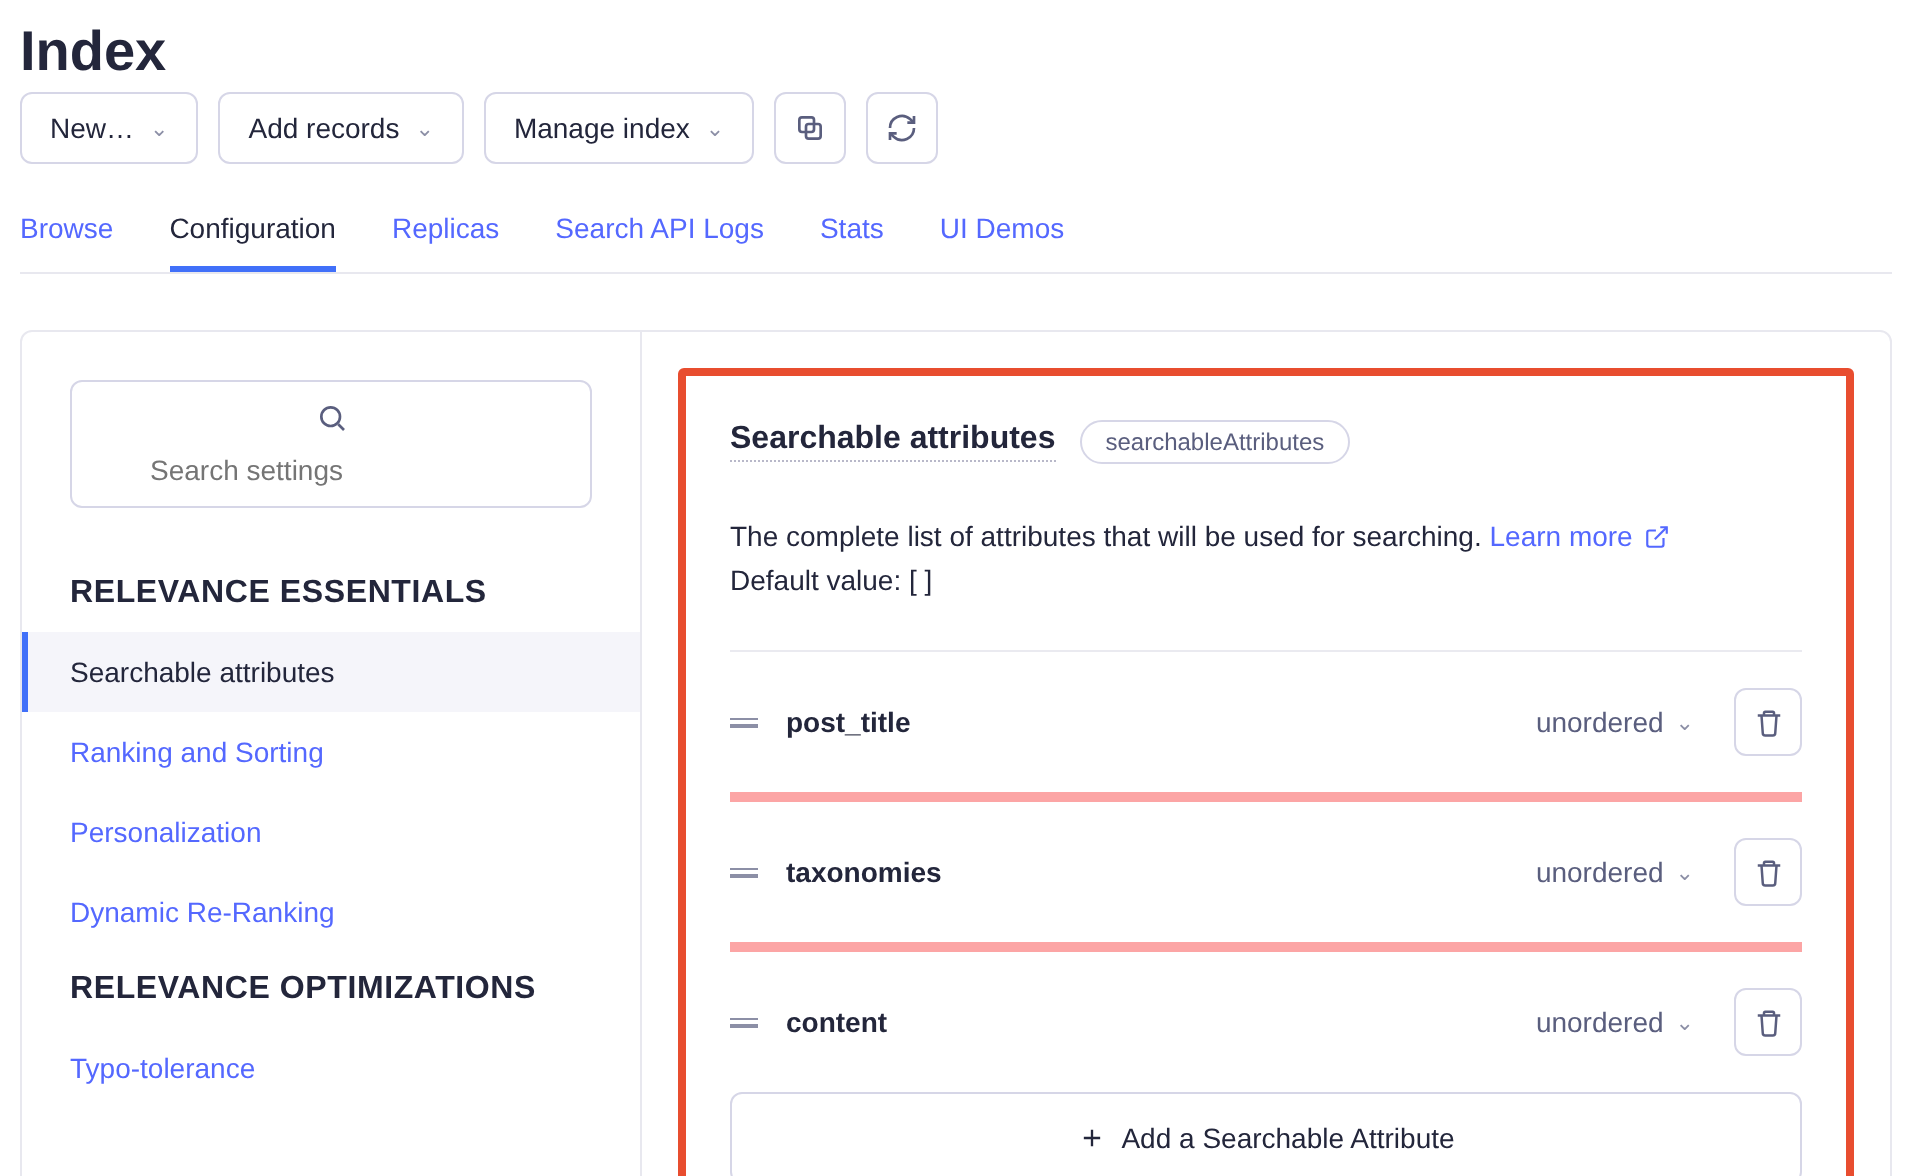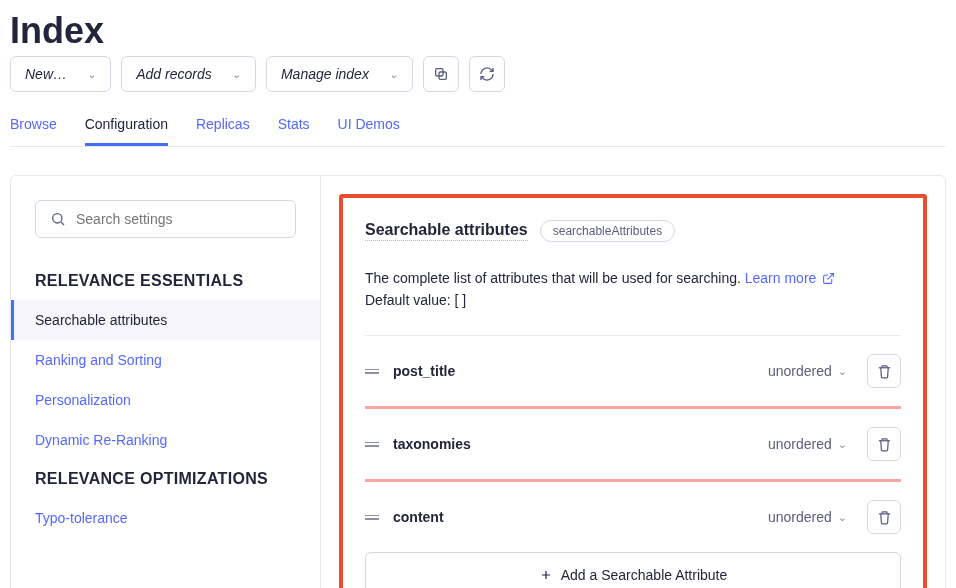--- a/index.html
+++ b/index.html
@@ -1,43 +1,43 @@
 <!DOCTYPE html>
 <html><head>
   <meta charset="utf-8">
   <style>
     * { box-sizing: border-box; margin: 0; padding: 0; }
     body { font-family: -apple-system, BlinkMacSystemFont, "Segoe UI", Helvetica, Arial, sans-serif; color: #23263b; background: #fff; width: 956px; }
     .page { padding: 10px 10px 0 10px; }
-    h1.page-title { font-size: 36px; font-weight: 600; margin-bottom: 4px; }
+    h1.page-title { font-size: 28px; font-weight: 600; margin-bottom: 4px; }
     .stats-row { display: flex; align-items: center; gap: 6px; color: #5a5e7e; font-size: 14px; margin-bottom: 20px; }
     .stats-row .val { color: #23263b; font-weight: 600; }
     .check-badge { width: 16px; height: 16px; border-radius: 50%; background: #26b34f; display: inline-flex; align-items: center; justify-content: center; color: #fff; font-size: 10px; }
     .toolbar { display: flex; gap: 10px; margin-bottom: 24px; }
-    .btn { display: inline-flex; align-items: center; gap: 20px; background: #fff; border: 1px solid #d6d6e7; border-radius: 6px; padding: 8px 14px; font-size: 14px; color: #23263b; cursor: pointer; font-style: italic; }
+    .btn { display: inline-flex; align-items: center; gap: 8px; background: #fff; border: 1px solid #d6d6e7; border-radius: 6px; padding: 8px 14px; font-size: 14px; color: #23263b; cursor: pointer; }
     .icon-btn { display: inline-flex; align-items: center; justify-content: center; width: 36px; height: 36px; border: 1px solid #d6d6e7; border-radius: 6px; cursor: pointer; color: #5a5e7e; background:#fff; }
     .tabs { display: flex; gap: 28px; border-bottom: 1px solid #e8e8ef; font-size: 14px; color: #5468ff; }
     .tab { padding: 0 0 14px 0; cursor: pointer; }
     .tab.active { color: #23263b; font-weight: 500; border-bottom: 3px solid #4170f9; padding-bottom: 11px; }
     .content-panel { display: flex; border: 1px solid #e8e8ef; border-radius: 6px; margin-top: 28px; overflow: hidden; }
     .sidebar { width: 310px; border-right: 1px solid #e8e8ef; padding: 24px 0 24px 0; }
     .search-wrap { margin: 0 24px 24px 24px; }
-    .search-box { display: flex; align-items: center; gap: 10px; border: 1px solid #d6d6e7; border-radius: 6px; padding: 10px 14px; color: #5a5e7e; }
+    .search-box { display: flex; align-items: center; gap: 10px; border: 1px solid #d6d6e7; border-radius: 6px; padding: 10px 14px; color: #5a5e7e; flex-direction: column; }
     .search-box input { border: none; outline: none; font-size: 14px; flex: 1; color: #23263b; }
     .side-section-title { font-size: 16px; font-weight: 700; letter-spacing: 0.3px; color: #23263b; padding: 10px 24px; }
     .side-item { padding: 12px 24px; font-size: 14px; color: #5468ff; cursor: pointer; }
     .side-item.active { background: #f5f5fa; color: #23263b; border-left: 3px solid #4170f9; padding-left: 21px; font-weight:500;}
     .main { flex: 1; padding: 18px; }
     .main-inner { border: 4px solid #e84d2f; border-radius: 3px; padding: 22px; }
     .section-header { display: flex; align-items: center; gap: 12px; margin-bottom: 14px; }
     .section-title { font-size: 16px; font-weight: 600; border-bottom: 1px dotted #b8b8c9; padding-bottom:1px;}
     .api-code { font-family: Liberation Sans, sans-serif; font-size: 12px; color: #5a5e7e; border: 1px solid #d6d6e7; border-radius: 999px; padding: 3px 12px; }
     .sec-desc { font-size: 14px; color: #23263b; line-height: 1.55; margin-bottom: 24px; margin-top: 26px; }
     .sec-desc a { color: #5468ff; text-decoration: none; }
-    .attr-row { display: flex; align-items: center; gap: 14px; padding: 18px 0; border-top: 3px solid #fca5a5; }
+    .attr-row { display: flex; align-items: center; gap: 14px; padding: 18px 0; border-top: 5px solid #fca5a5; }
     .attr-row:first-of-type { border-top: 1px solid #eaeaf0; }
     .drag-handle { color: #8c8fa6; cursor: grab; display:flex; flex-direction:column; gap:2px; width:14px;}
     .drag-handle span{height:1.5px;background:#8c8fa6;display:block;}
     .attr-name { flex: 1; font-size: 14px; font-weight:600; }
     .order-pill { font-size: 14px; color: #5a5e7e; display: flex; align-items: center; gap: 6px; cursor: pointer; padding-right:6px;}
     .del-btn { width: 34px; height: 34px; border: 1px solid #d6d6e7; border-radius: 6px; display: flex; align-items: center; justify-content: center; color: #5a5e7e; cursor: pointer; background:#fff;}
     .add-attr-btn { width: 100%; border: 1px solid #d6d6e7; border-radius: 6px; padding: 14px; font-size: 14px; color: #23263b; display: flex; align-items: center; justify-content: center; gap: 8px; cursor: pointer; background:#fff;}
     .chev { font-size: 11px; color: #8c8fa6; }
     svg { display: block; }
   </style>
@@ -73,20 +73,21 @@
           <path d="M21 12a9 9 0 0 1-15 6.7L3 16"></path>
           <path d="M3 21v-5h5"></path>
         </svg>
     </button>
   </div>
 
   <div class="tabs" id="tabs">
       <div class="tab">Browse</div>
       <div class="tab active">Configuration</div>
       <div class="tab">Replicas</div>
+      <div class="tab">Search API Logs</div>
       <div class="tab">Stats</div>
       <div class="tab">UI Demos</div>
     </div>
 
   <div class="content-panel">
     <div class="sidebar">
       <div class="search-wrap">
         <div class="search-box">
           <svg width="16" height="16" viewBox="0 0 24 24" fill="none" stroke="#5a5e7e" stroke-width="2">
               <circle cx="11" cy="11" r="7"></circle>

